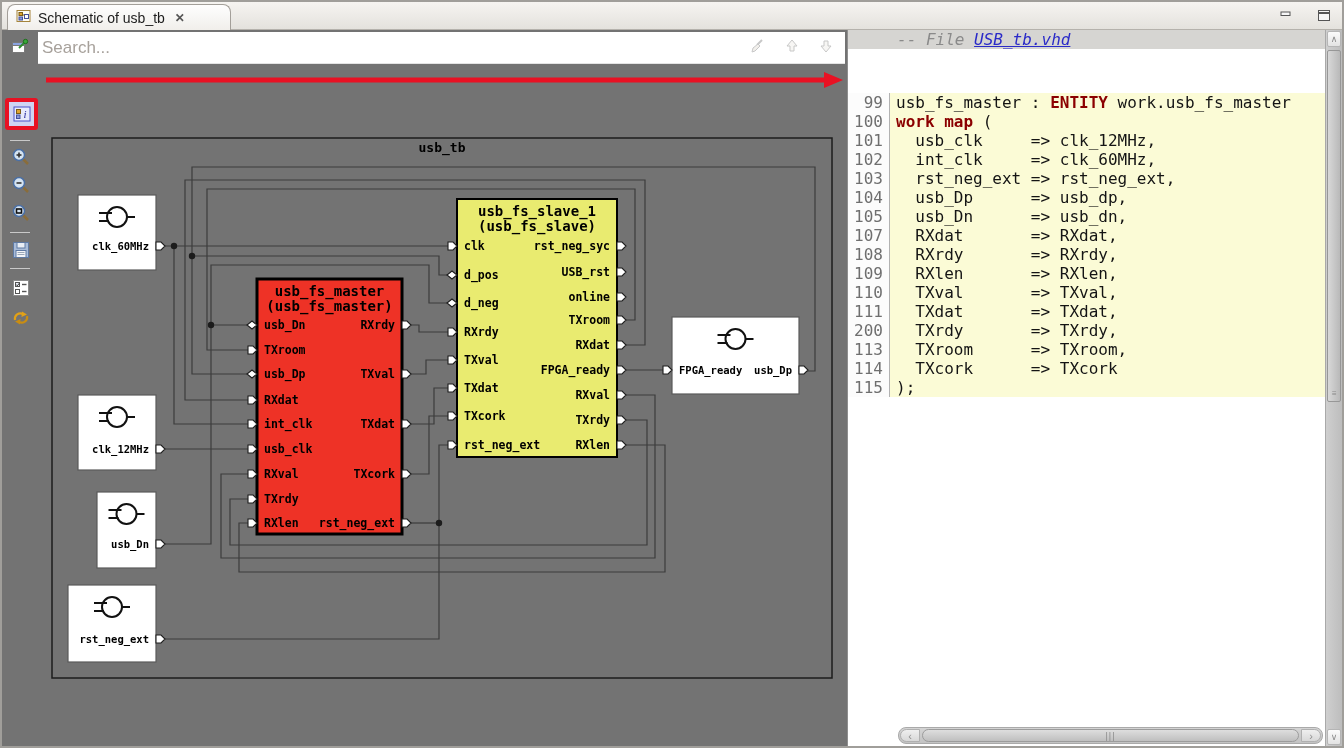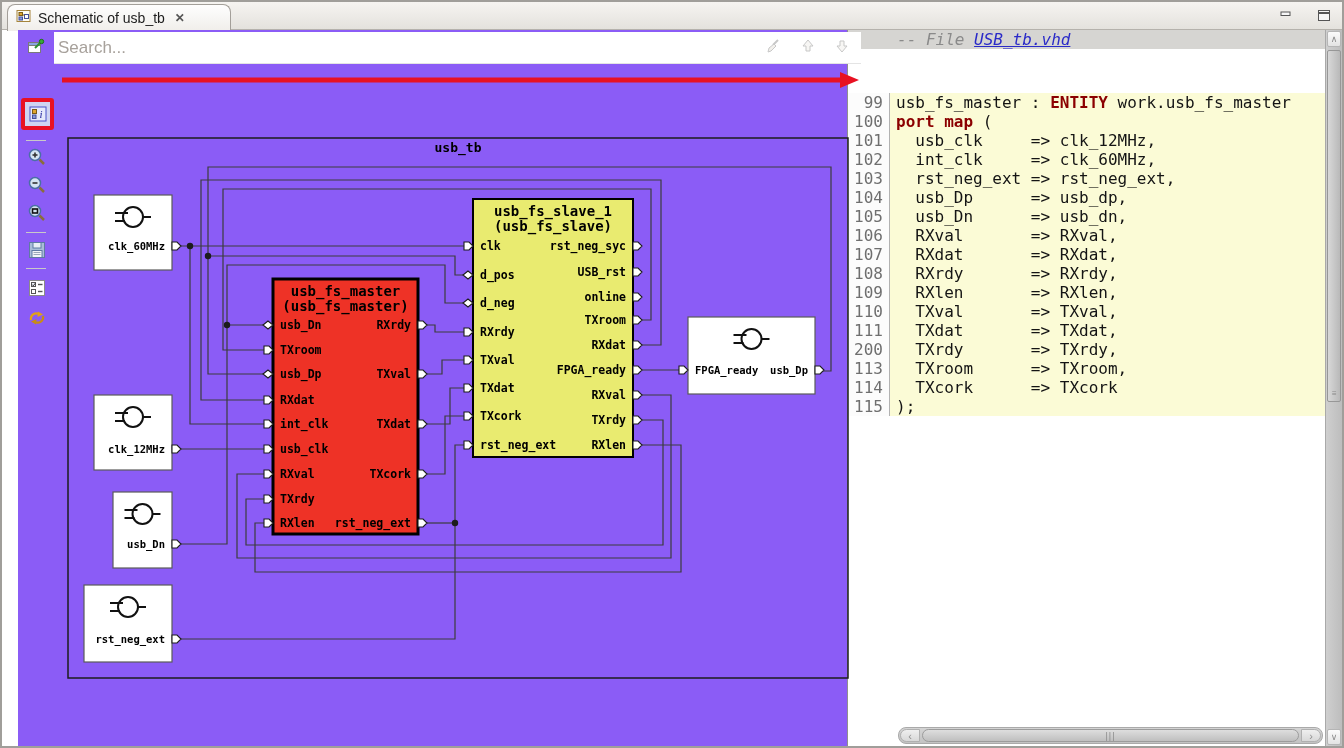--- a/index.html
+++ b/index.html
@@ -11,21 +11,21 @@
     background:linear-gradient(#f6f4f1,#e4e2dd); border-bottom:1px solid #b5b2ac;text-decoration:underline; }
   .tab { position:absolute; left:5px; top:2px; height:27px; width:224px;
     background:linear-gradient(#fefefe,#f0eeea); border:1px solid #a39f99; border-bottom:none;
     border-radius:8px 8px 0 0; display:flex; align-items:center; padding:0 8px; gap:6px; }
   .tab-label { font-size:14px; color:#1d1d1d; white-space:nowrap; }
   .tab-close { font-size:12px; color:#555; cursor:pointer; margin-left:4px; font-weight:bold; }
   .winbtns { position:absolute; right:10px; top:6px; display:flex; gap:22px; }
   .winbtn { width:16px; height:14px; display:flex; align-items:center; justify-content:center; }
 
   
-  .left-panel { position:absolute; left:16px; top:28px; width:845px; bottom:0; background:#8b5cf6; }
+  .left-panel { position:absolute; left:0; top:28px; width:845px; bottom:0; background:#737373; }
   .search-row { position:absolute; left:36px; top:2px; right:2px; height:32px;
     border-bottom:1px solid #e4e4e4; display:flex; align-items:center; background:#fff; z-index:3; }
   .search-input { flex:1; border:none; outline:none; font-size:17px; color:#333; padding-left:4px;
     font-family:"Liberation Sans",sans-serif; background:transparent; }
   .search-input::placeholder { color:#a7a19b; }
   .search-icons { display:flex; gap:16px; margin-right:10px; opacity:.55; }
   .pin-btn { position:absolute; left:9px; top:8px; z-index:3; }
 
   .side-toolbar { position:absolute; left:0; top:34px; width:36px; z-index:3; }
   .tool-btn { position:absolute; left:7px; width:24px; height:24px; display:flex; align-items:center; justify-content:center; cursor:pointer; }
@@ -363,45 +363,41 @@
   <div class="code-panel">
     <div class="code-main">
       <div class="code-header"><span class="cmt">-- File </span><span class="lnk">USB_tb.vhd</span></div>
       <div class="code-lines" id="codeLines">
           <div class="cl hl">
             <span class="num">99</span>
             <span class="txt"><span>usb_fs_master : </span><span class="kw">ENTITY</span><span> work.usb_fs_master</span></span>
           </div>
           <div class="cl hl">
             <span class="num">100</span>
-            <span class="txt"><span class="kw">port</span><span> </span><span class="kw">map</span><span> (</span></span>
+            <span class="txt"><span class="kw">work</span><span> </span><span class="kw">map</span><span> (</span></span>
           </div>
           <div class="cl hl">
             <span class="num">101</span>
             <span class="txt"><span>  usb_clk     =&gt; clk_12MHz,</span></span>
           </div>
           <div class="cl hl">
             <span class="num">102</span>
             <span class="txt"><span>  int_clk     =&gt; clk_60MHz,</span></span>
           </div>
           <div class="cl hl">
             <span class="num">103</span>
             <span class="txt"><span>  rst_neg_ext =&gt; rst_neg_ext,</span></span>
           </div>
           <div class="cl hl">
             <span class="num">104</span>
             <span class="txt"><span>  usb_Dp      =&gt; usb_dp,</span></span>
           </div>
           <div class="cl hl">
             <span class="num">105</span>
             <span class="txt"><span>  usb_Dn      =&gt; usb_dn,</span></span>
-          </div>
-          <div class="cl hl">
-            <span class="num">106</span>
-            <span class="txt"><span>  RXval       =&gt; RXval,</span></span>
           </div>
           <div class="cl hl">
             <span class="num">107</span>
             <span class="txt"><span>  RXdat       =&gt; RXdat,</span></span>
           </div>
           <div class="cl hl">
             <span class="num">108</span>
             <span class="txt"><span>  RXrdy       =&gt; RXrdy,</span></span>
           </div>
           <div class="cl hl">

